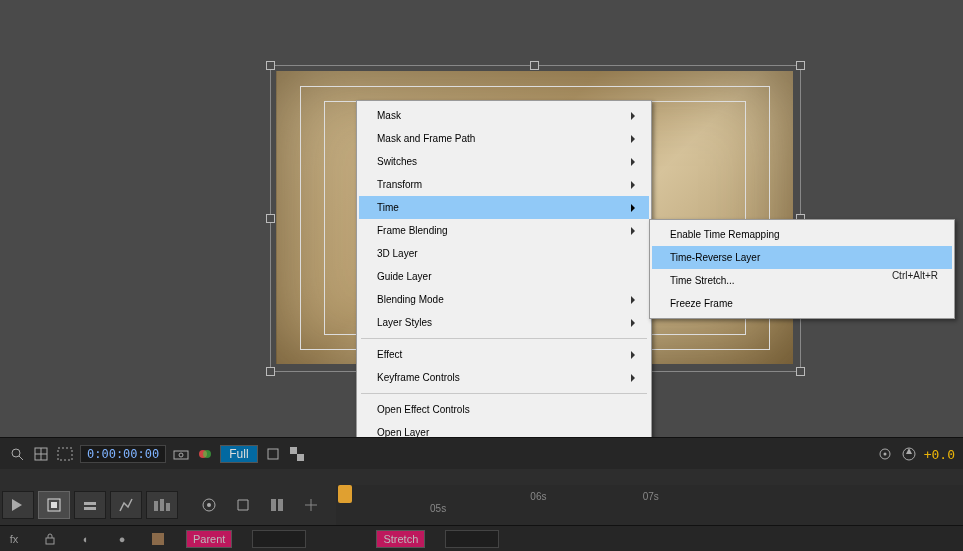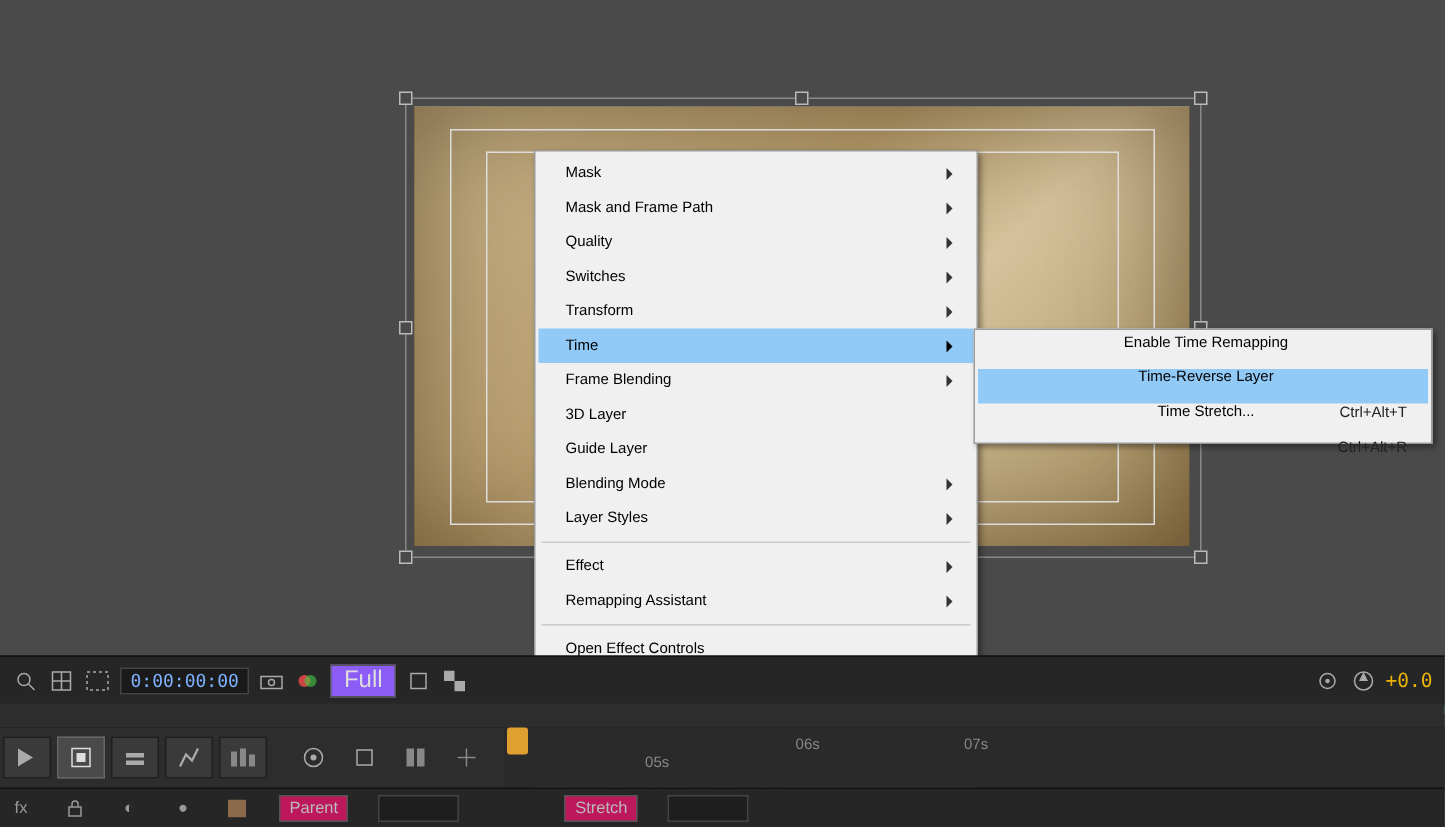--- a/index.html
+++ b/index.html
@@ -14,26 +14,26 @@
   .safe.inner{left:324px;top:101px;width:420px;height:232px;}
   .handle{position:absolute;width:7px;height:7px;background:#4a4a4a;border:1px solid #bbb;}
   .context-menu{position:absolute;background:#f0f0f0;border:1px solid #9a9a9a;box-shadow:2px 2px 4px rgba(0,0,0,.4);padding:3px 2px;color:#000;font-size:10px;}
   .context-menu .mi{display:flex;align-items:center;height:23px;padding:0 28px 0 18px;white-space:nowrap;position:relative;}
   .context-menu .mi.has-sub::after{content:"";position:absolute;right:10px;top:50%;transform:translateY(-50%);border:4px solid transparent;border-left-color:#333;}
   .context-menu .mi.hl{background:#91c9f7;}
   .context-menu .mi.hl.has-sub::after{border-left-color:#000;}
   .context-menu .sep{height:1px;background:#c8c8c8;margin:4px 2px;}
   .menu1{left:356px;top:100px;width:290px;}
   .menu2{left:649px;top:219px;width:300px;}
-  .menu2 .mi{padding-right:14px;flex-direction:column;}
+  .menu2 .mi{padding-right:14px;}
   .menu2 .shc{margin-left:auto;padding-left:24px;color:#222;margin-top:36px;}
   .toolbar{position:absolute;left:0;top:437px;right:0;height:32px;background:#262626;border-top:1px solid #111;border-bottom:6px solid #86efac;display:flex;align-items:center;gap:6px;padding:0 8px;}
   .toolbar .ico{width:18px;height:18px;display:flex;align-items:center;justify-content:center;color:#aaa;}
   .toolbar .timecode{background:#1a1a1a;border:1px solid #444;padding:1px 6px;color:#7fb3ff;font-family:monospace;font-size:12px;}
-  .toolbar .sel{background:#8b5cf6;border:1px solid #555;padding:1px 8px;color:#ddd;font-size:16px;}
+  .toolbar .sel{background:#0369a1;border:1px solid #555;padding:1px 8px;color:#ddd;font-size:12px;}
   .toolbar .spacer{flex:1;}
   .num-orange{color:#eab308;font-family:monospace;}
   .tl-top{position:absolute;left:0;top:469px;right:0;height:16px;background:#2d2d2d;border-bottom:1px solid #111;}
   .tl-tools{position:absolute;left:0;top:485px;right:0;height:40px;background:#2d2d2d;display:flex;align-items:center;}
   .tl-tools .btn{width:30px;height:26px;margin:0 2px;background:#3a3a3a;border:1px solid #1e1e1e;display:flex;align-items:center;justify-content:center;color:#aaa;position:relative;}
   .tl-tools .btn.active{background:#4a4a4a;border-color:#666;}
   .tl-tools .ruler{flex:1;height:100%;position:relative;background:#2a2a2a;margin-left:8px;}
   .tl-tools .ruler .tick{position:absolute;top:6px;color:#888;font-size:10px;}
   .tl-tools .ruler .marker{position:absolute;top:0;width:14px;height:18px;background:#e0a030;border-radius:2px;}
   .tl-bottom{position:absolute;left:0;top:525px;right:0;height:26px;background:#262626;border-top:1px solid #111;display:flex;align-items:center;padding:0 6px;gap:20px;}
@@ -57,51 +57,53 @@
   <div class="handle" style="left:266px;top:214px"></div>
   <div class="handle" style="left:796px;top:214px"></div>
   <div class="handle" style="left:266px;top:367px"></div>
   <div class="handle" style="left:530px;top:367px"></div>
   <div class="handle" style="left:796px;top:367px"></div>
 </div>
 
 <div class="context-menu menu1" id="menu1">
     <div class="mi has-sub">Mask</div>
     <div class="mi has-sub">Mask and Frame Path</div>
-    <div class="mi has-sub">Quality</div>
     <div class="mi has-sub">Switches</div>
     <div class="mi has-sub">Transform</div>
     <div class="mi has-sub hl">Time</div>
     <div class="mi has-sub">Frame Blending</div>
     <div class="mi">3D Layer</div>
     <div class="mi">Guide Layer</div>
     <div class="mi has-sub">Blending Mode</div>
     <div class="mi has-sub">Layer Styles</div>
     <div class="sep"></div>
     <div class="mi has-sub">Effect</div>
-    <div class="mi has-sub">Remapping Assistant</div>
+    <div class="mi has-sub">Keyframe Controls</div>
     <div class="sep"></div>
     <div class="mi">Open Effect Controls</div>
     <div class="mi">Open Layer</div>
     <div class="mi">Open Layer Source Window</div>
     <div class="mi">Reveal Layer Source in Project</div>
     <div class="mi">Reveal Layer in Project Flowchart</div>
   </div>
 
 <div class="context-menu menu2" id="menu2">
     <div class="mi">
       <span>Enable Time Remapping</span>
       <span class="shc">Ctrl+Alt+T</span>
     </div>
     <div class="mi hl">
       <span>Time-Reverse Layer</span>
       <span class="shc">Ctrl+Alt+R</span>
     </div>
     <div class="mi">
       <span>Time Stretch...</span>
+    </div>
+    <div class="mi">
+      <span>Freeze Frame</span>
     </div>
   </div>
 
 <div class="toolbar">
   <span class="ico">
       <svg width="14" height="14">
         <circle cx="6" cy="6" r="4" stroke="#aaa" fill="none"></circle>
         <line x1="9" y1="9" x2="13" y2="13" stroke="#aaa"></line>
       </svg>
     </span>

